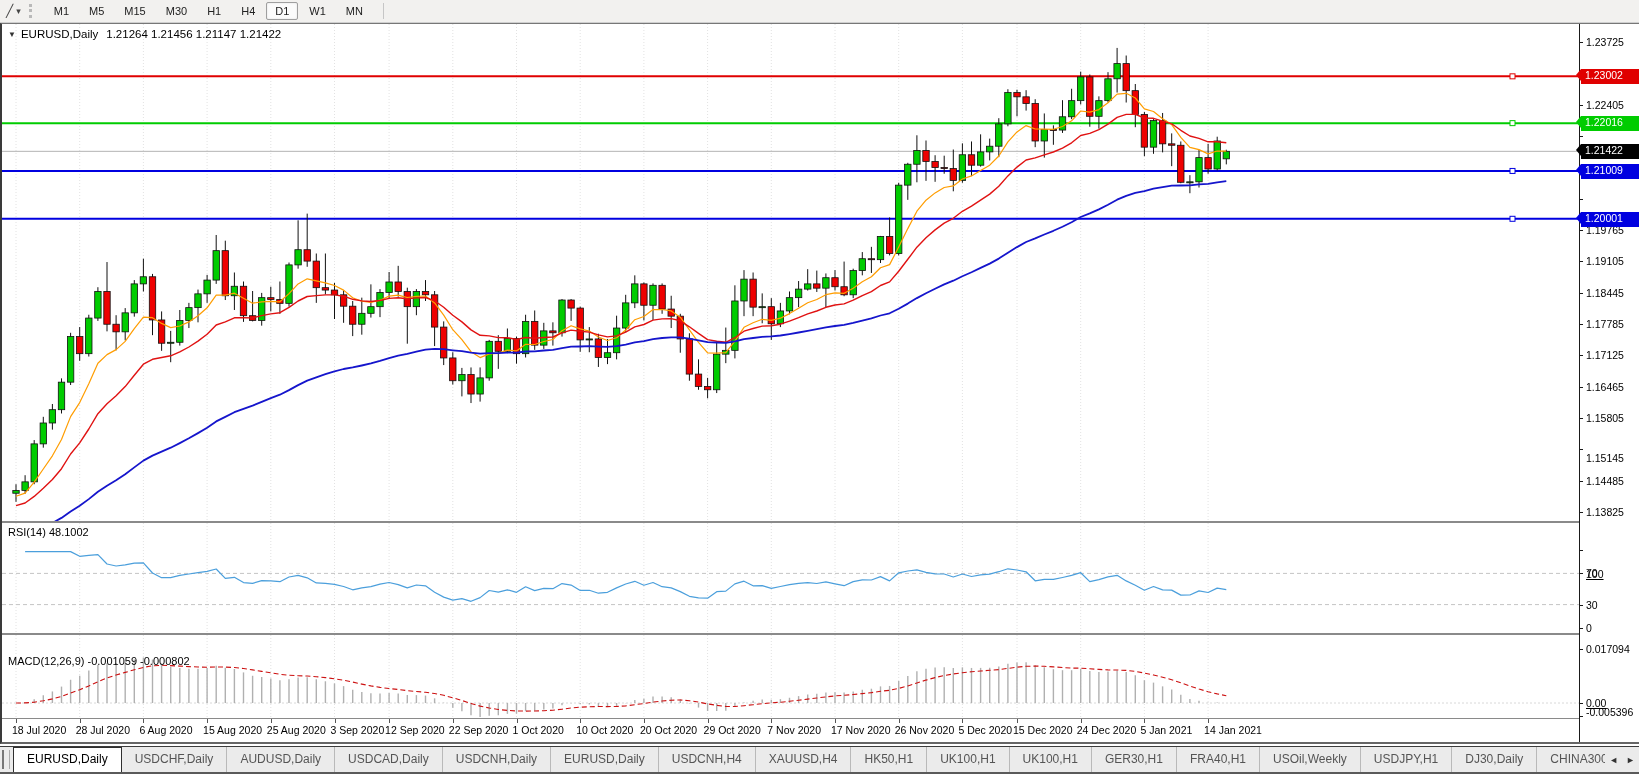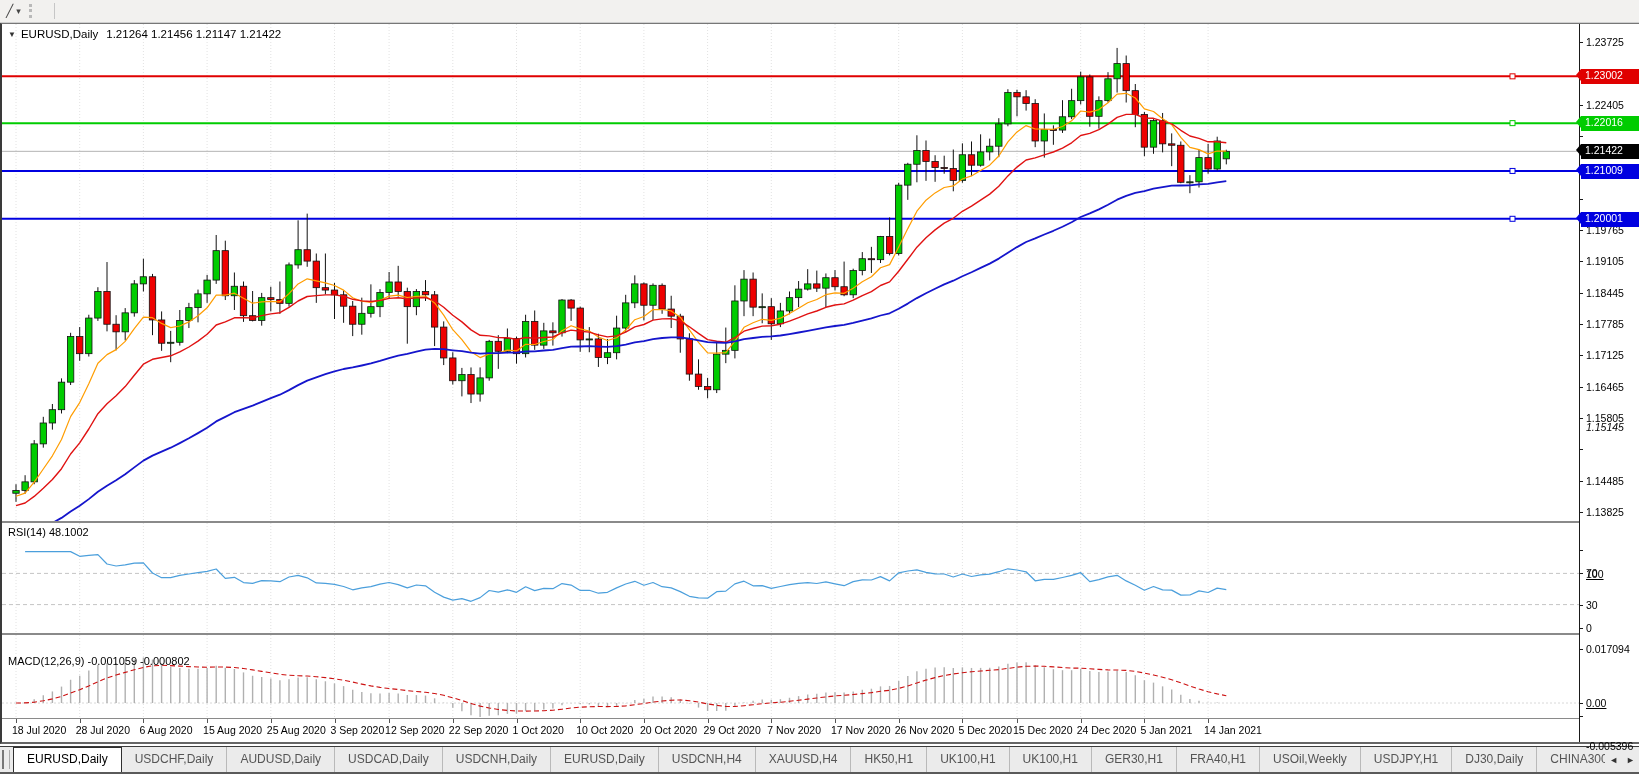--- a/index.html
+++ b/index.html
@@ -60,20 +60,31 @@
 </style>
 </head>
 <body>
 
 <div class="app">
 
   <div class="toolbar">
     <span class="tool-ic">╱</span>
     <span class="tool-dd">▾</span>
     <span class="grip"></span>
+    <div class="tf-group" id="tf-buttons">
+        <div class="tf-btn">M1</div>
+        <div class="tf-btn">M5</div>
+        <div class="tf-btn">M15</div>
+        <div class="tf-btn">M30</div>
+        <div class="tf-btn">H1</div>
+        <div class="tf-btn">H4</div>
+        <div class="tf-btn active">D1</div>
+        <div class="tf-btn">W1</div>
+        <div class="tf-btn">MN</div>
+      </div>
     <span class="tb-sep"></span>
   </div>
 
   <div class="chart-window" id="chart-window">
     <svg id="main-svg" viewBox="0 0 1577 497">
         <line x1="14" y1="0" x2="14" y2="497" stroke="#e2e2e2" stroke-width="1" stroke-dasharray="1,2"></line>
         <line x1="77.69999999999999" y1="0" x2="77.69999999999999" y2="497" stroke="#e2e2e2" stroke-width="1" stroke-dasharray="1,2"></line>
         <line x1="141.39999999999998" y1="0" x2="141.39999999999998" y2="497" stroke="#e2e2e2" stroke-width="1" stroke-dasharray="1,2"></line>
         <line x1="205.1" y1="0" x2="205.1" y2="497" stroke="#e2e2e2" stroke-width="1" stroke-dasharray="1,2"></line>
         <line x1="268.79999999999995" y1="0" x2="268.79999999999995" y2="497" stroke="#e2e2e2" stroke-width="1" stroke-dasharray="1,2"></line>
@@ -584,21 +595,21 @@
       <div class="plabel" style="top: 262.667px;">1.18445</div>
       <div class="ptick" style="top: 300px;"></div>
       <div class="plabel" style="top: 294px;">1.17785</div>
       <div class="ptick" style="top: 331.333px;"></div>
       <div class="plabel" style="top: 325.333px;">1.17125</div>
       <div class="ptick" style="top: 362.667px;"></div>
       <div class="plabel" style="top: 356.667px;">1.16465</div>
       <div class="ptick" style="top: 394px;"></div>
       <div class="plabel" style="top: 388px;">1.15805</div>
       <div class="ptick" style="top: 425.333px;"></div>
-      <div class="plabel" style="top: 397px; font-style: italic;">1.15145</div>
+      <div class="plabel" style="top: 428px;">1.15145</div>
       <div class="ptick" style="top: 456.667px;"></div>
       <div class="plabel" style="top: 450.667px;">1.14485</div>
       <div class="ptick" style="top: 488px;"></div>
       <div class="plabel" style="top: 482px;">1.13825</div>
       <div class="pbox" style="top: 45.3242px; background: rgb(224, 0, 0); color: rgb(224, 0, 0);"><span>1.23002</span></div>
       <div class="pbox" style="top: 92.1343px; background: rgb(0, 204, 0); color: rgb(0, 204, 0);"><span>1.22016</span></div>
       <div class="pbox" style="top: 139.941px; background: rgb(0, 0, 224); color: rgb(0, 0, 224);"><span>1.21009</span></div>
       <div class="pbox" style="top: 187.796px; background: rgb(0, 0, 224); color: rgb(0, 0, 224);"><span>1.20001</span></div>
       <div class="pbox" style="top: 120.334px; background: rgb(0, 0, 0); color: rgb(0, 0, 0);"><span>1.21422</span></div>
       <div class="ptick" style="top: 526px;"></div>
@@ -607,21 +618,21 @@
       <div class="plabel" style="top: 543.4px;">70</div>
       <div class="ptick" style="top: 580.6px;"></div>
       <div class="plabel" style="top: 574.6px;">30</div>
       <div class="ptick" style="top: 604px;"></div>
       <div class="plabel" style="top: 598px;">0</div>
       <div class="ptick" style="top: 625px;"></div>
       <div class="plabel" style="top: 619px;">0.017094</div>
       <div class="ptick" style="top: 679px;"></div>
       <div class="plabel" style="top: 673px; text-decoration: underline;">0.00</div>
       <div class="ptick" style="top: 692px;"></div>
-      <div class="plabel" style="top: 716px;">-0.005396</div>
+      <div class="plabel" style="top: 682px;">-0.005396</div>
       <div class="dtick" style="left: 14px;"></div>
       <div class="dlabel" style="left: 10px;">18 Jul 2020</div>
       <div class="dtick" style="left: 77.7px;"></div>
       <div class="dlabel" style="left: 73.7px;">28 Jul 2020</div>
       <div class="dtick" style="left: 141.4px;"></div>
       <div class="dlabel" style="left: 137.4px;">6 Aug 2020</div>
       <div class="dtick" style="left: 205.1px;"></div>
       <div class="dlabel" style="left: 201.1px;">15 Aug 2020</div>
       <div class="dtick" style="left: 268.8px;"></div>
       <div class="dlabel" style="left: 264.8px;">25 Aug 2020</div>

